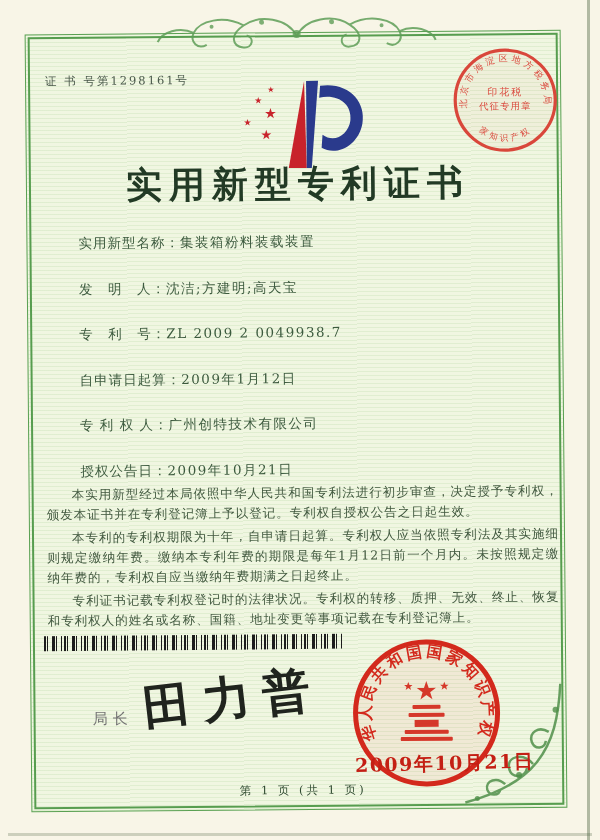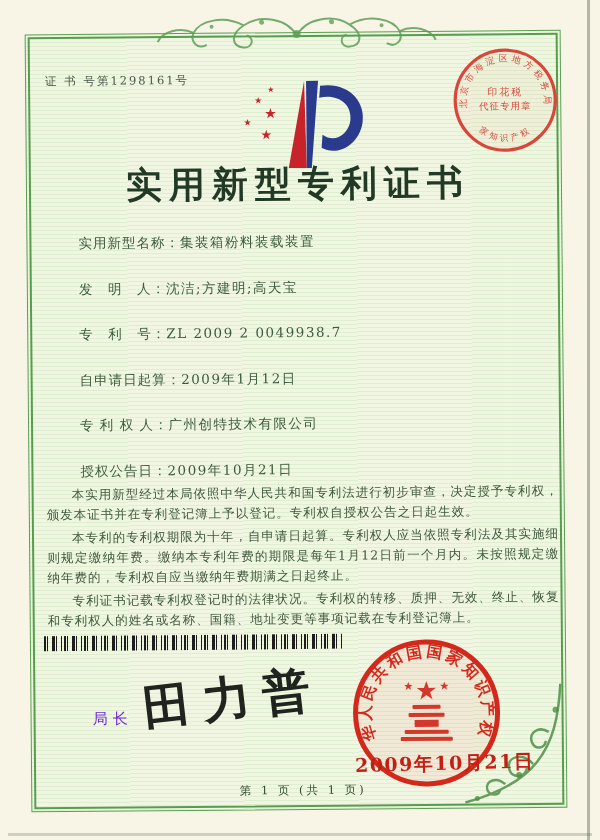--- a/index.html
+++ b/index.html
@@ -43,21 +43,21 @@
     text-indent:2em;text-align:justify;}
 
   .barcode{position:absolute;left:42px;top:634px;width:300px;height:15px;
     background:repeating-linear-gradient(90deg,
       #1c1c1c 0 2px,transparent 2px 3px,
       #1c1c1c 3px 4px,transparent 4px 8px,
       #1c1c1c 8px 11px,transparent 11px 12px,
       #1c1c1c 12px 13px,transparent 13px 17px,
       #1c1c1c 17px 18px,transparent 18px 20px);}
 
-  .dir-label{position:absolute;left:90px;top:708px;font-size:15px;letter-spacing:5px;color:#6d28d9;}
+  .dir-label{position:absolute;left:90px;top:708px;font-size:15px;letter-spacing:5px;color:#737373;}
   .dir-sig{position:absolute;left:140px;top:666px;font-size:48px;font-weight:700;
     letter-spacing:12px;color:#20241e;transform:rotate(-6deg);white-space:nowrap;}
 
   .seal{position:absolute;left:346px;top:636px;}
   .seal-date{position:absolute;left:352px;top:752px;font-size:19px;font-weight:bold;
     color:#c41f14;letter-spacing:1.5px;transform:rotate(-1deg);white-space:nowrap;}
 
   .tax-stamp{position:absolute;left:452px;top:46px;opacity:.92;}
 
   .footer-page{position:absolute;left:0;right:0;top:783px;text-align:center;

